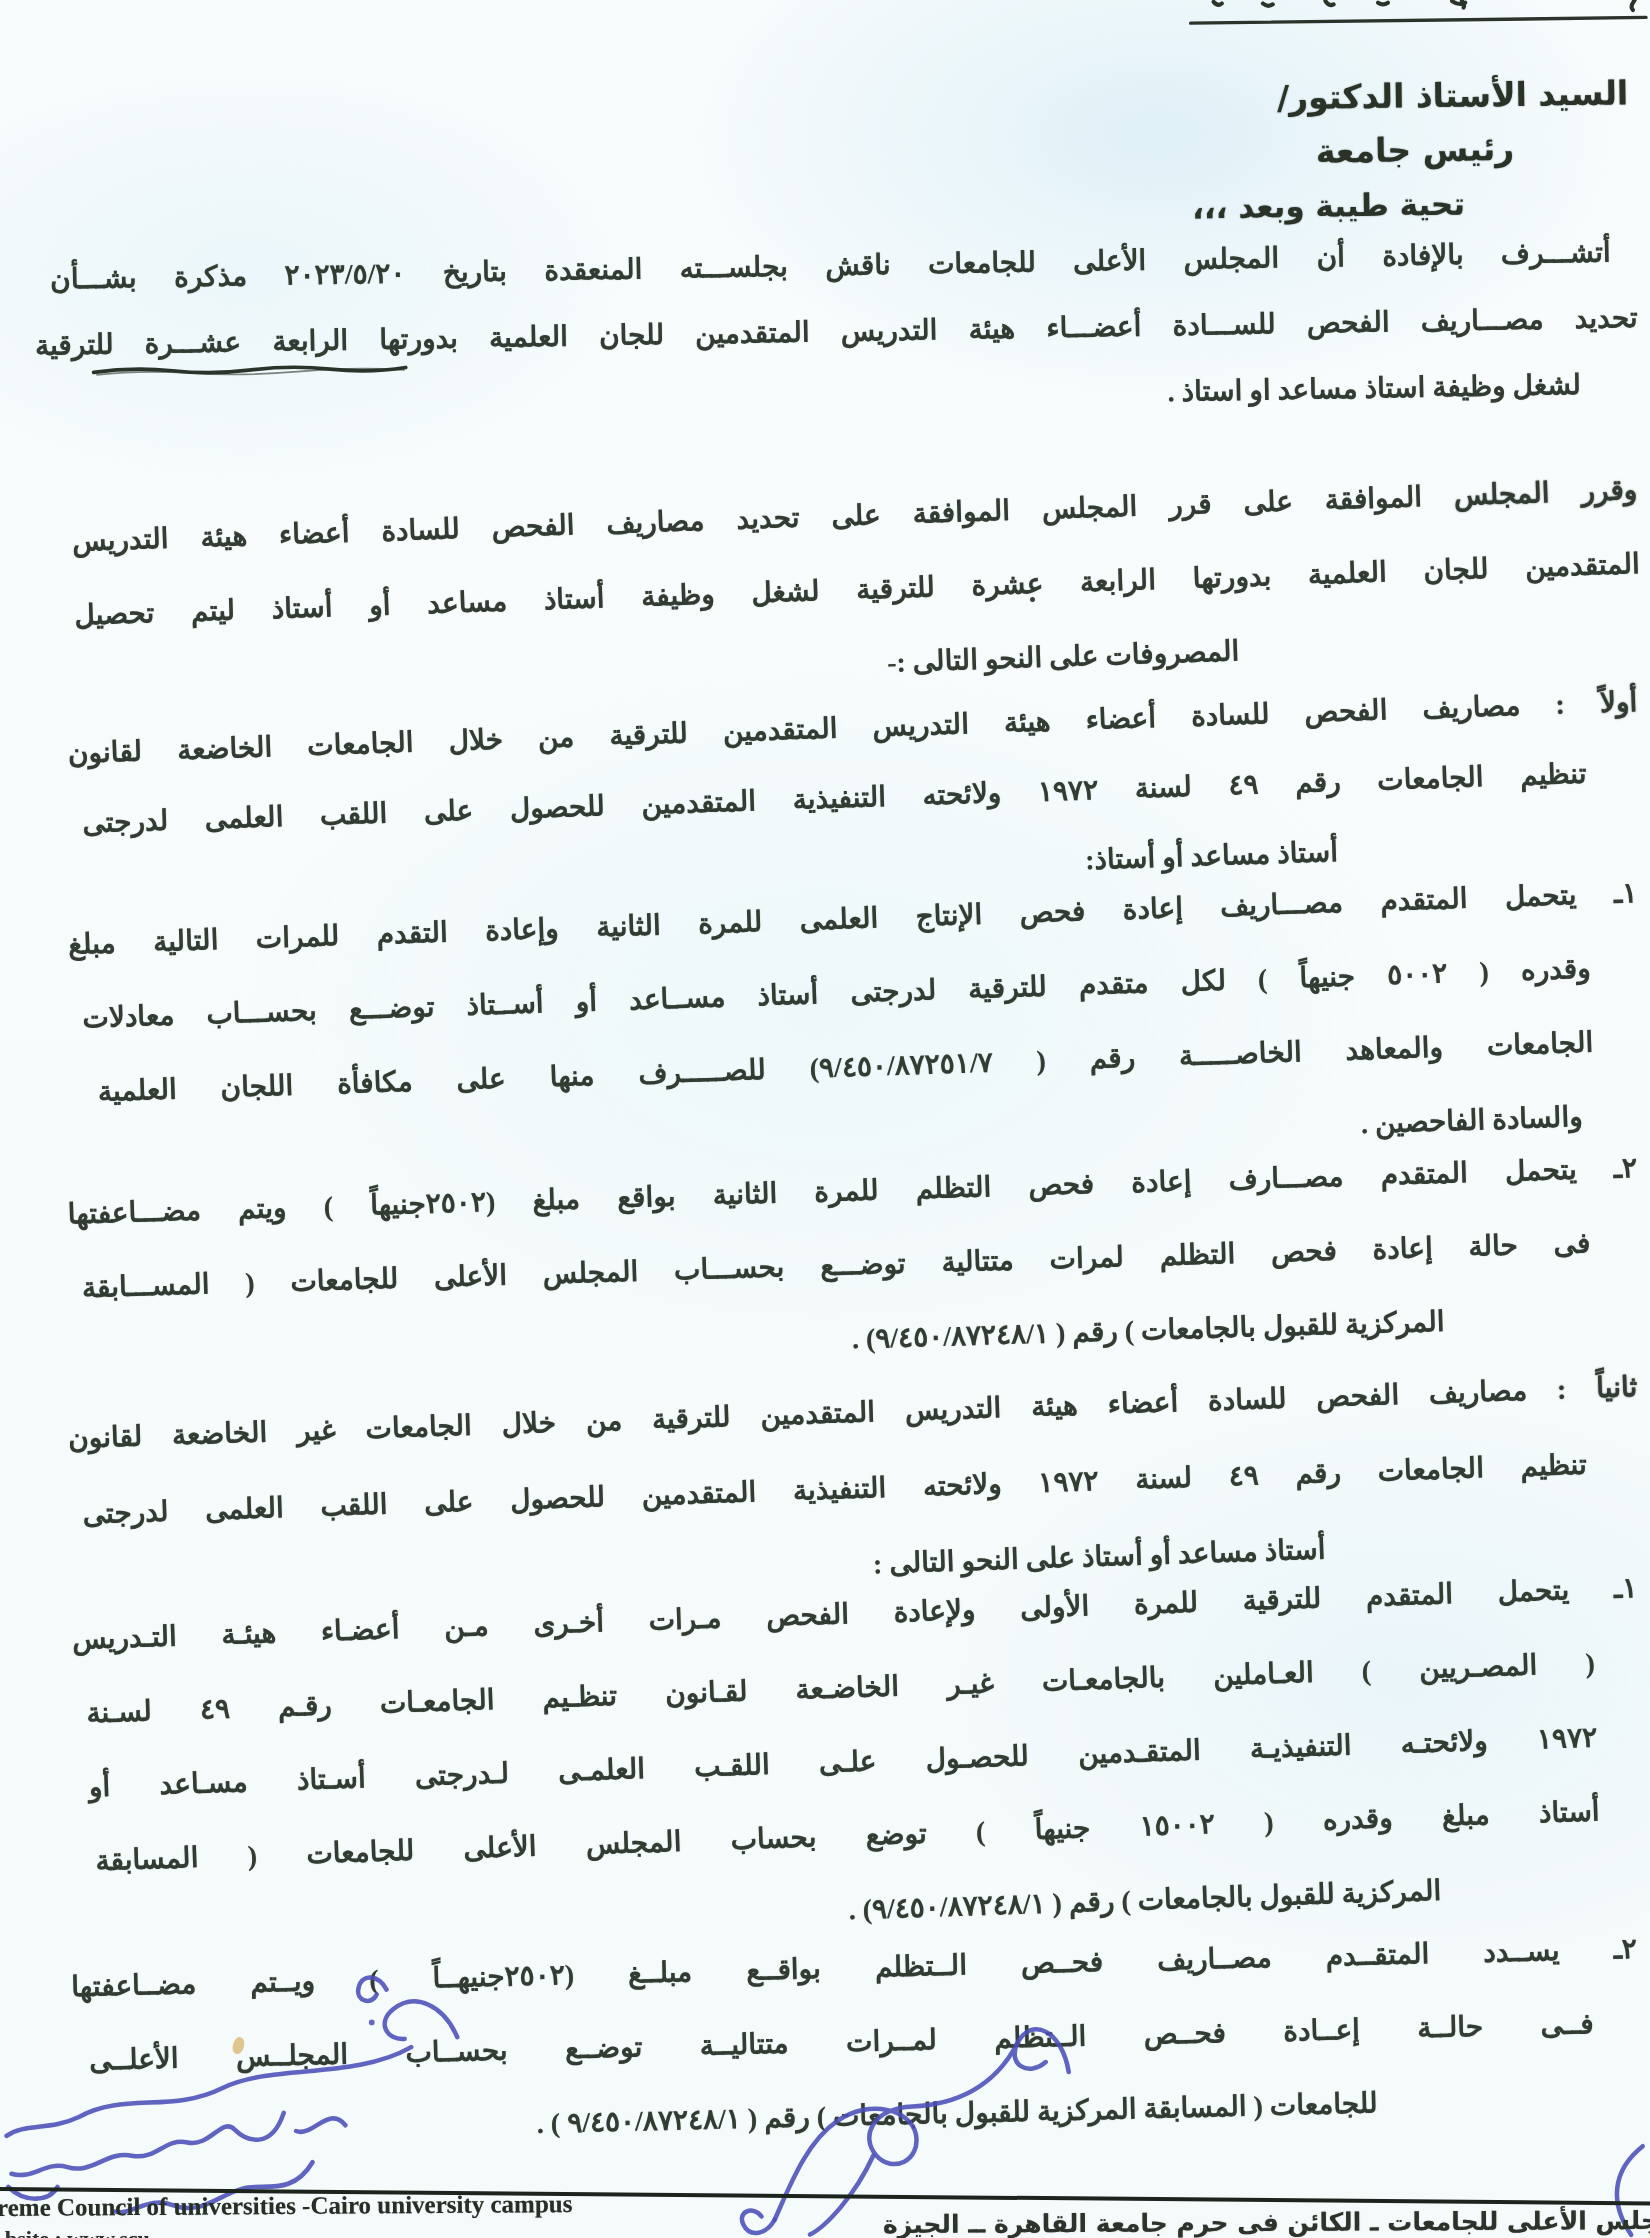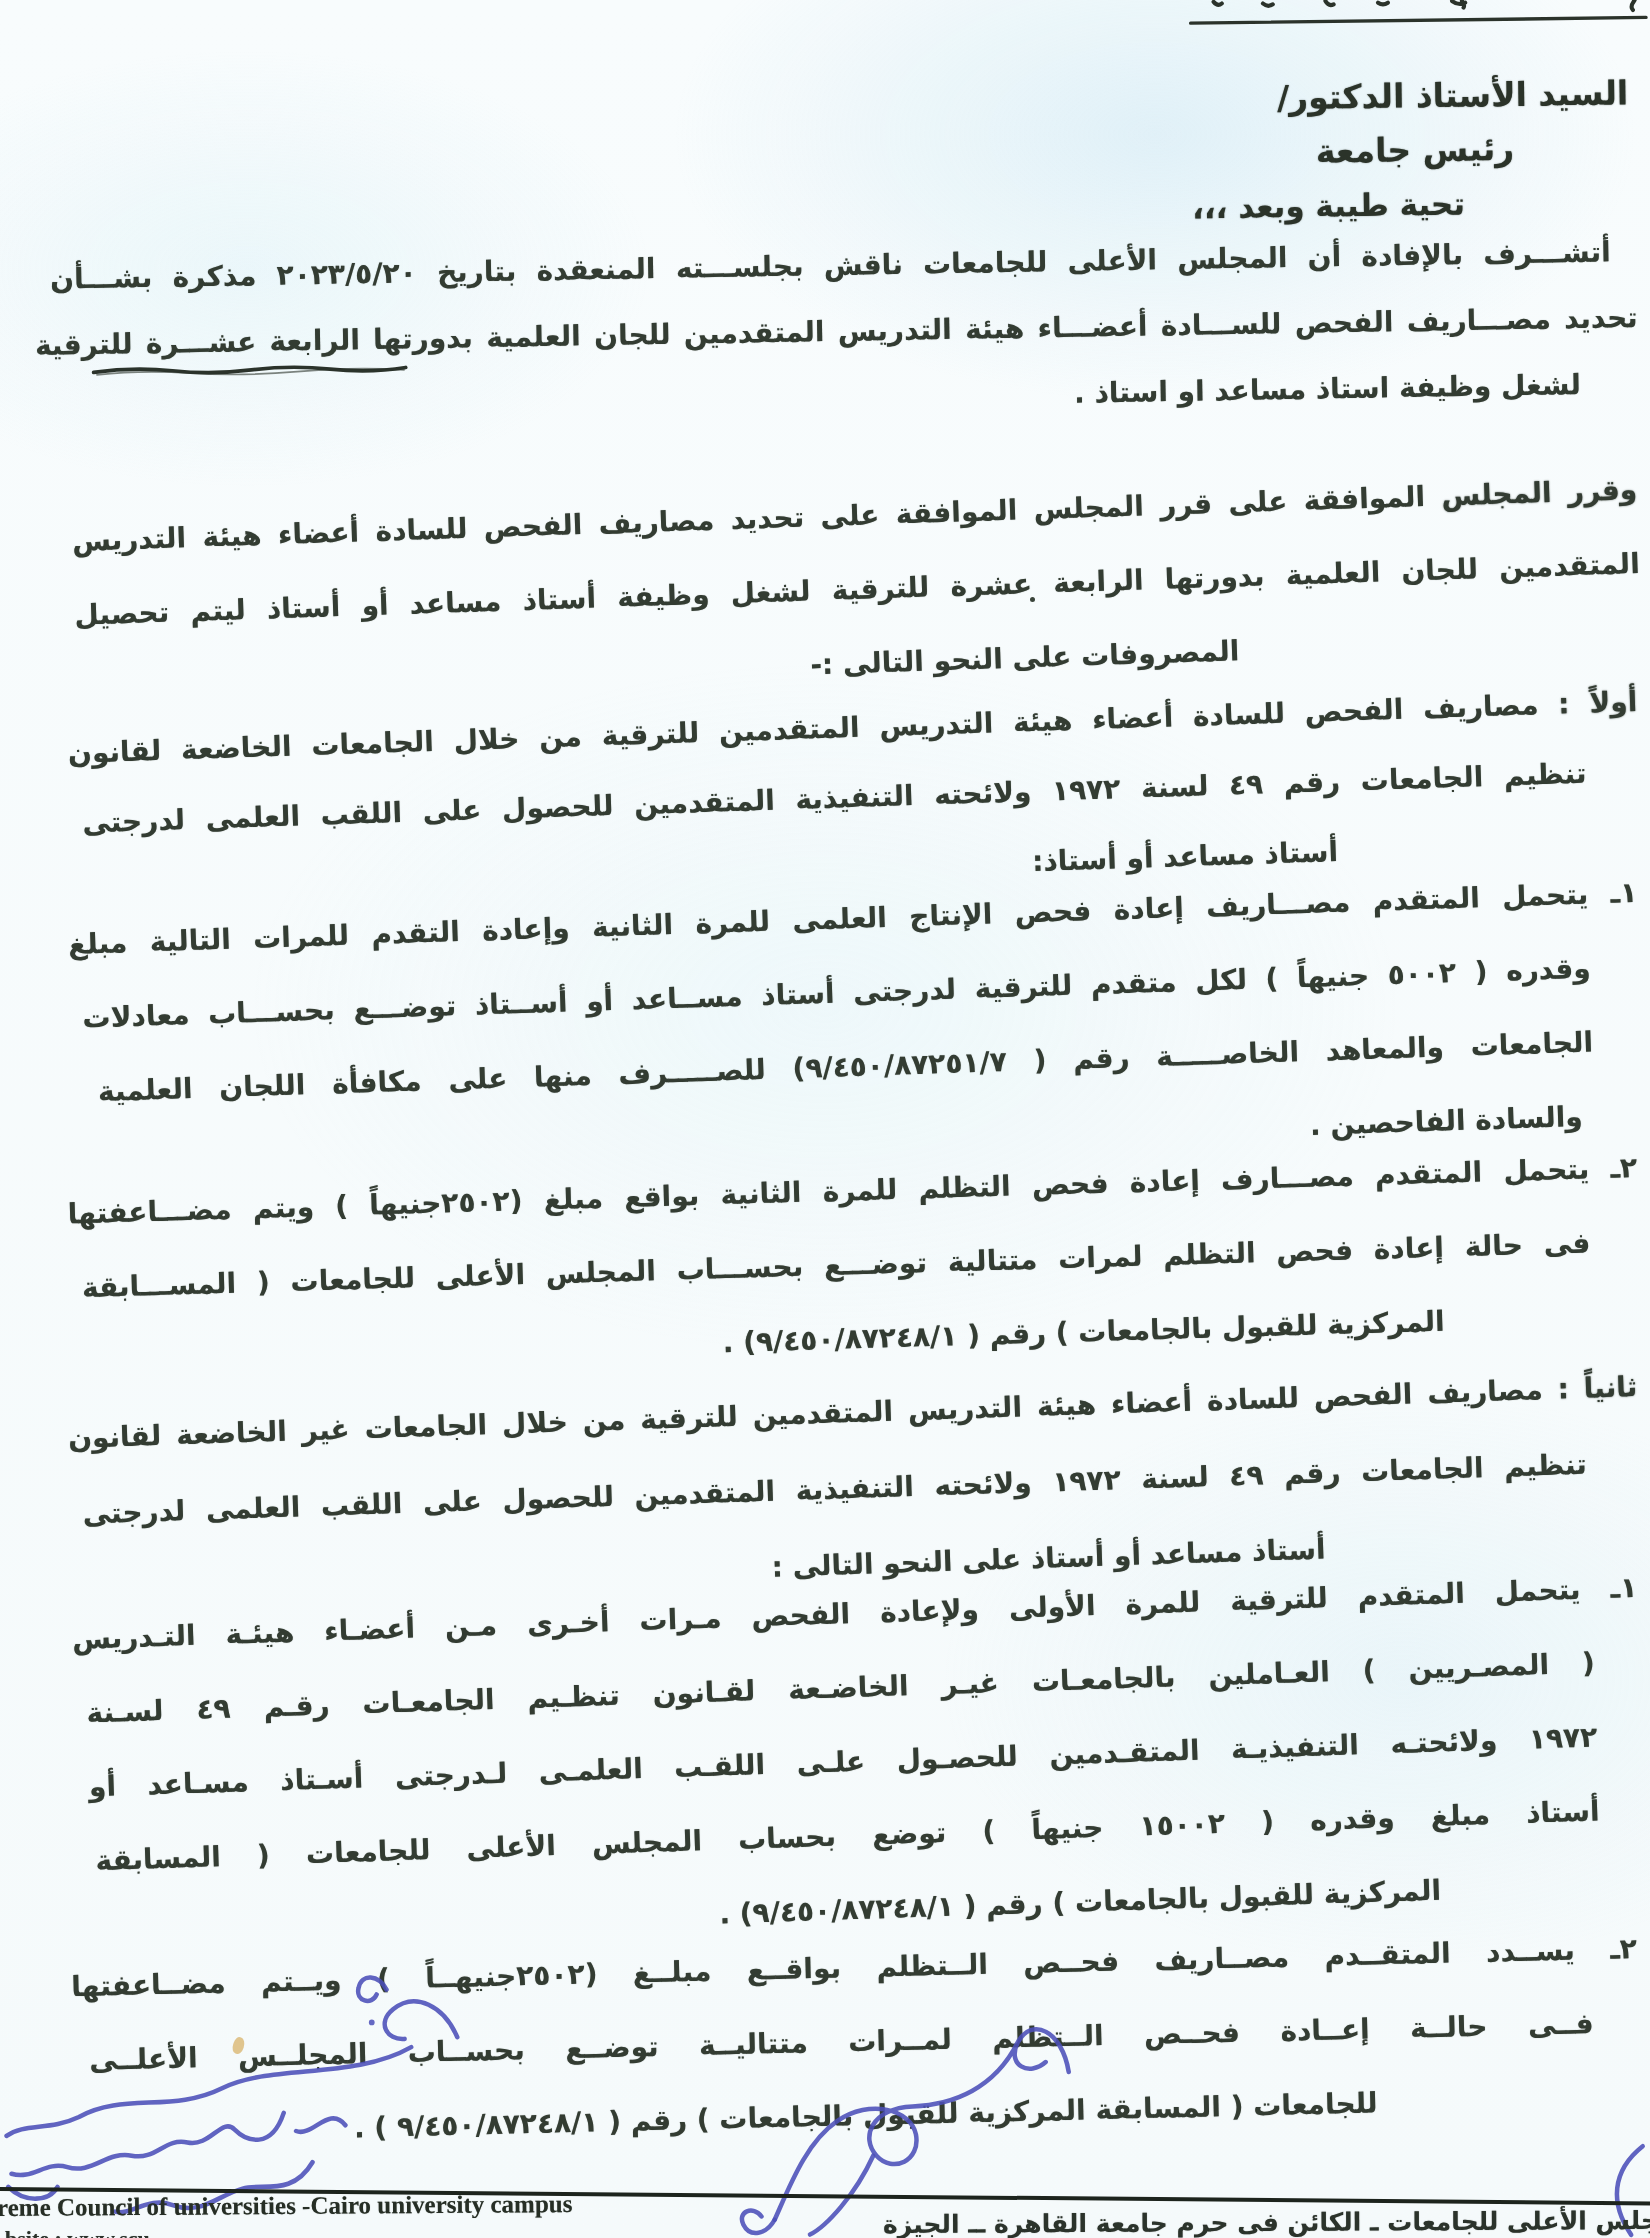--- a/index.html
+++ b/index.html
@@ -8,21 +8,21 @@
     background:
       radial-gradient(740px 411px at 70% 6%,  rgba(186,222,238,.38), transparent 65%),
       radial-gradient(575px 312px at 15% 12%, rgba(200,232,242,.28), transparent 70%),
       radial-gradient(822px 493px at 50% 45%,rgba(205,235,243,.22), transparent 70%),
       radial-gradient(658px 411px at 85% 75%, rgba(196,228,240,.25), transparent 70%),
       linear-gradient(#f8fcfd,#f5fafb);
     font-family:"DejaVu Sans",sans-serif;
     color:#333c32;
   }
   .para{position:absolute;left:0;right:0;transform-origin:100% 0;}
-  #body-wrap{position:absolute;left:33px;right:15px;top:0;height:100%;}
+  #body-wrap{position:absolute;left:33px;right:15px;top:0;height:100%;font-family:Liberation Serif, serif;}
   .ln{
     position:relative;direction:rtl;unicode-bidi:embed;
     font-size:28px;line-height:74px;font-weight:bold;
     color:#333c32;text-shadow:0 0 1px rgba(45,56,46,.45);
     white-space:normal;
   }
   .j{text-align:justify;text-align-last:justify;}
   .r{text-align:right;text-align-last:right;}
   .b{font-weight:bold;text-shadow:0 0 1.8px rgba(35,44,36,.75);}
   .i80 .ln{line-height:66px;}

